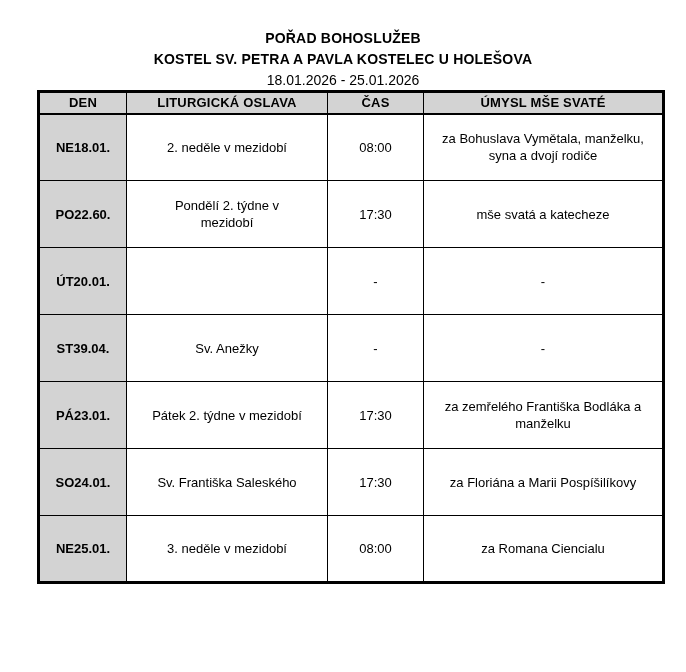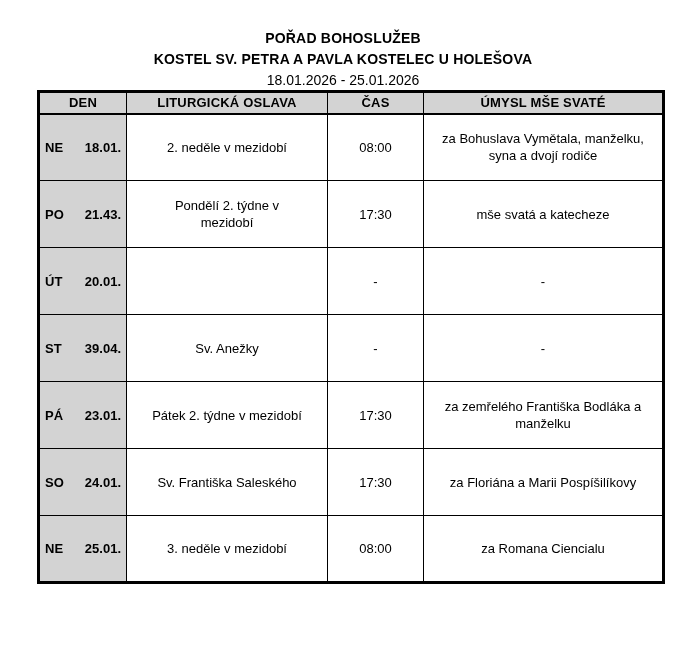--- a/index.html
+++ b/index.html
@@ -57,21 +57,21 @@
   }
   table.schedule tbody tr { height: 67px; }
   td.day-cell {
     background: #d3d3d3;
     font-weight: bold;
     border-right: 2px solid #000000;
     padding: 0 5px;
   }
   .day-cell-inner {
     display: flex;
-    justify-content: space-between;
+    justify-content: center;
     align-items: center;
     width: 100%;
   }
   td.celebration-cell { padding: 8px 20px; line-height: 17px; }
   td.time-cell { padding: 0 4px; }
   td.intention-cell { padding: 0 6px; line-height: 17px; margin-top: 8px; }
 </style>
 </head>
 <body>
 
@@ -105,21 +105,21 @@
           </div>
         </td>
       <td class="celebration-cell">2. neděle v mezidobí</td>
       <td class="time-cell">08:00</td>
       <td class="intention-cell">za Bohuslava Vymětala, manželku, syna a dvojí rodiče</td>
     </tr>
     <tr>
       <td class="day-cell">
           <div class="day-cell-inner">
             <span>PO</span>
-            <span>21.43.</span>
+            <span>22.60.</span>
           </div>
         </td>
       <td class="celebration-cell">Pondělí 2. týdne v mezidobí</td>
       <td class="time-cell">17:30</td>
       <td class="intention-cell">mše svatá a katecheze</td>
     </tr>
     <tr>
       <td class="day-cell">
           <div class="day-cell-inner">
             <span>ÚT</span>

